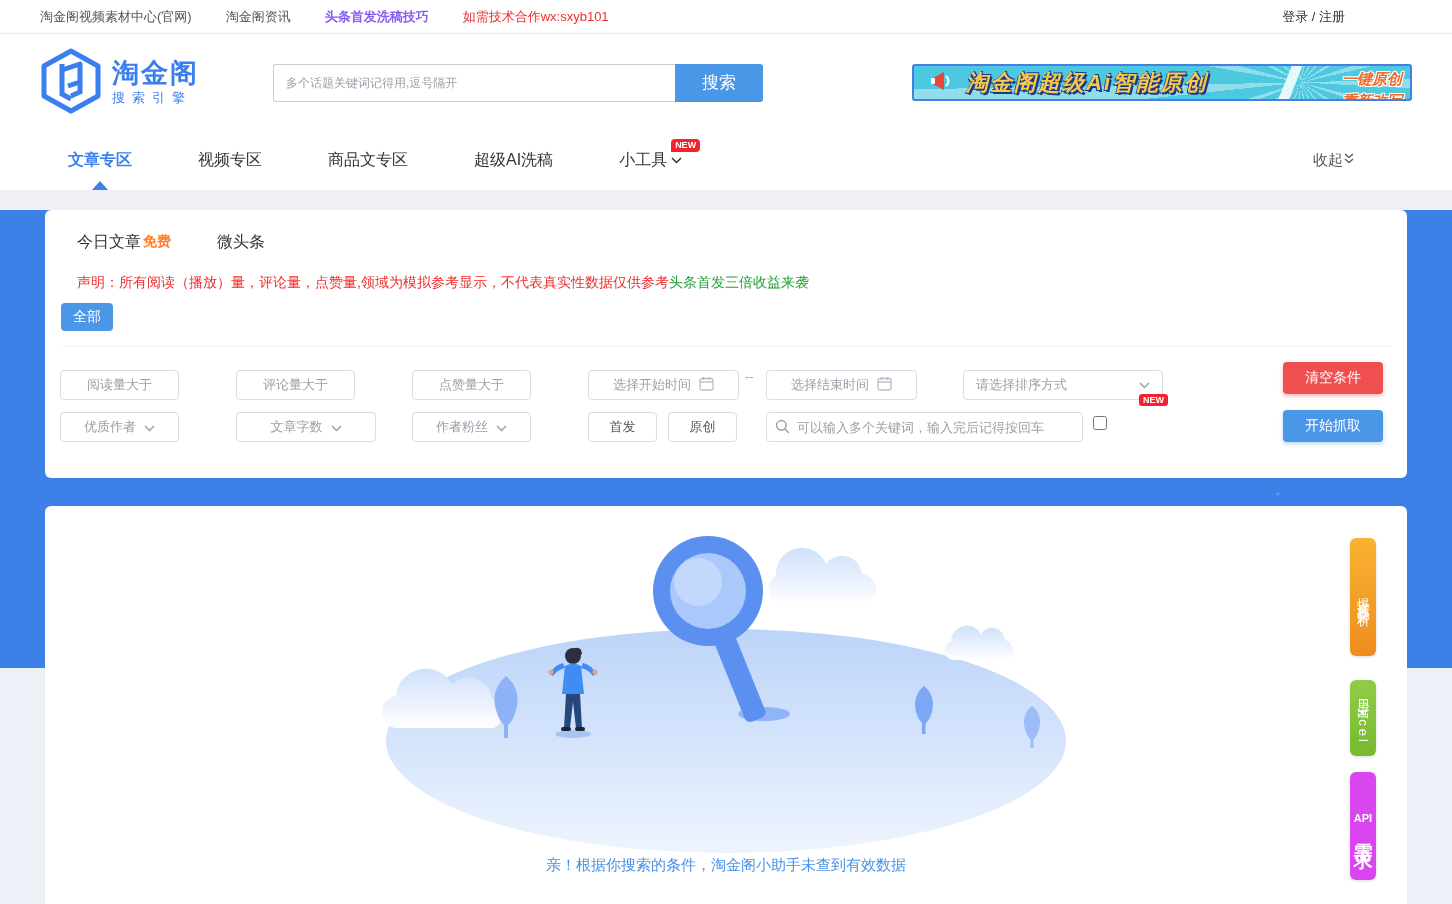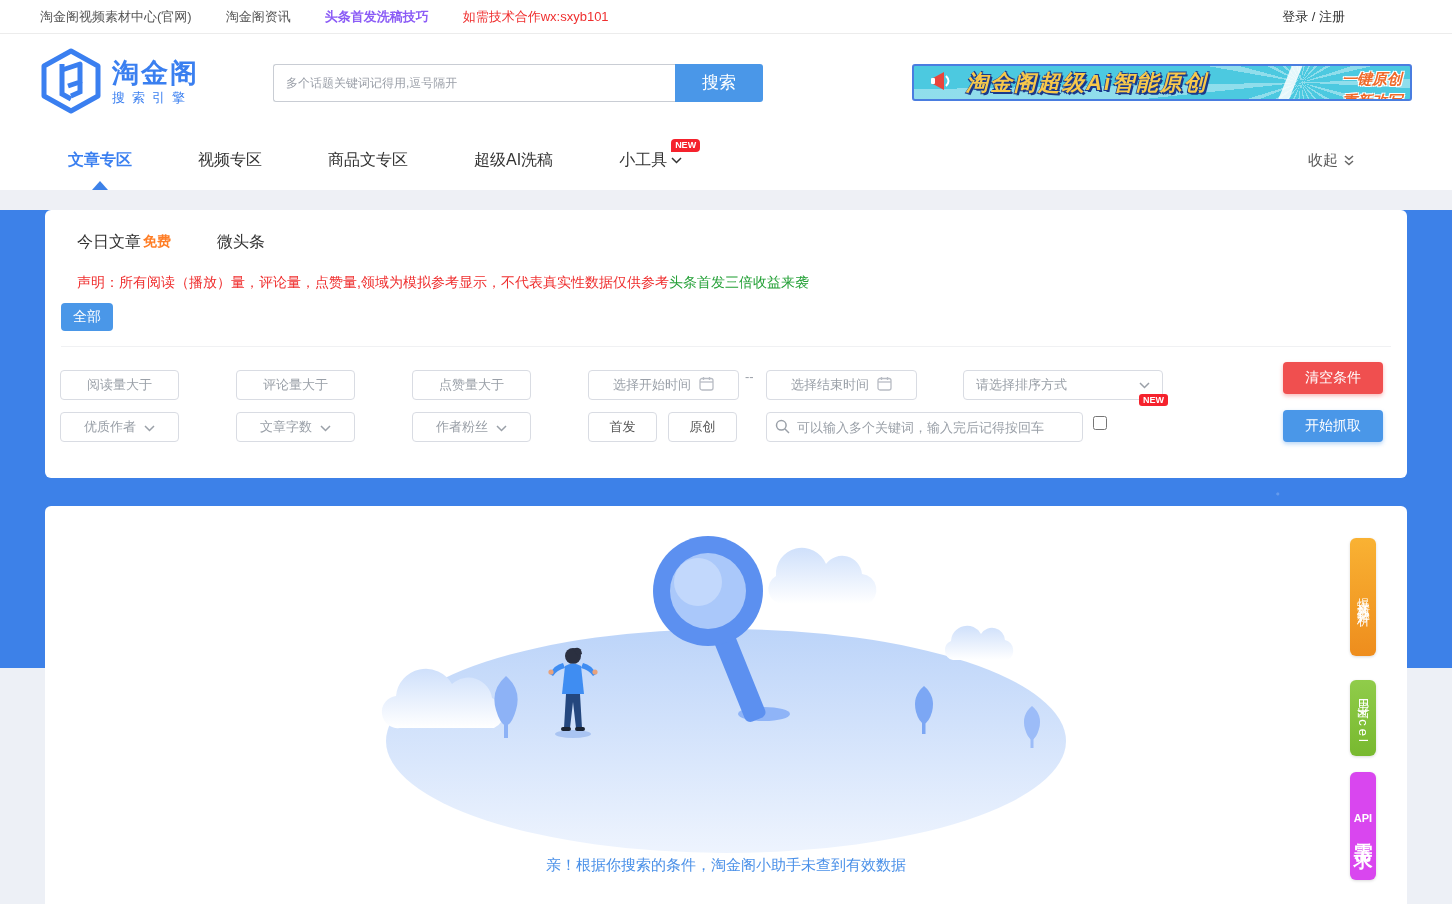--- a/index.html
+++ b/index.html
@@ -44,21 +44,21 @@
   .nav { height:59px; background:#fff; display:flex; align-items:center; padding:0 97px 0 68px; font-size:16px; }
   .nav-item { position:relative; height:100%; display:flex; align-items:center; margin-right:66px;
     color:#333; cursor:pointer; }
   .nav-item.active { color:#3a7ff0;font-weight:bold; }
   .nav-item.active::after { content:""; position:absolute; left:50%; transform:translateX(-50%);
     bottom:0; width:0; height:0; border-left:8px solid transparent; border-right:8px solid transparent;
     border-bottom:9px solid #3d81e8; }
   .nav-caret { margin-left:4px; display:inline-flex; }
   .badge-new { position:absolute; top:8px; right:-18px; background:#f5222d; color:#fff;
     font-size:9px; font-weight:bold; padding:1px 4px; border-radius:4px 4px 4px 0; line-height:11px; }
-  .nav-collapse { margin-left:auto; margin-right:0; display:flex; align-items:flex-end; gap:5px;
+  .nav-collapse { margin-left:auto; margin-right:0; display:flex; align-items:flex-start; 
     color:#555; font-size:15px; cursor:pointer; }
 
   
   .main-area { position:relative; height:714px; background:#edf0f6; }
   .blue-band { position:absolute; top:0; left:0; right:0; height:458px; background:#3d81e8;
     background-image:radial-gradient(circle at 12% 30%, rgba(255,255,255,.25) 1px, transparent 2px),
       radial-gradient(circle at 88% 62%, rgba(255,255,255,.2) 1px, transparent 2px),
       radial-gradient(circle at 40% 80%, rgba(255,255,255,.18) 1px, transparent 2px); }
   .filter-card { position:relative; z-index:2; margin:20px 45px 0; height:268px;
     background:#fff; border-radius:6px; }
@@ -249,21 +249,21 @@
     <button class="btn-clear">清空条件</button>
 
     <div class="f-drop row2" style="left:15px; width:119px;">
       <span>优质作者</span>
       <span>
         <svg width="11" height="7" viewBox="0 0 11 7">
             <path d="M1 1 L5.5 5.5 L10 1" stroke="#9aa0a8" stroke-width="1.5" fill="none"></path>
           </svg>
       </span>
     </div>
-    <div class="f-drop row2" style="left:191px; width:119px;">
+    <div class="f-drop row2" style="left:191px; width:140px;">
       <span>文章字数</span>
       <span>
         <svg width="11" height="7" viewBox="0 0 11 7">
             <path d="M1 1 L5.5 5.5 L10 1" stroke="#9aa0a8" stroke-width="1.5" fill="none"></path>
           </svg>
       </span>
     </div>
     <div class="f-drop row2" style="left:367px; width:119px;">
       <span>作者粉丝</span>
       <span>

